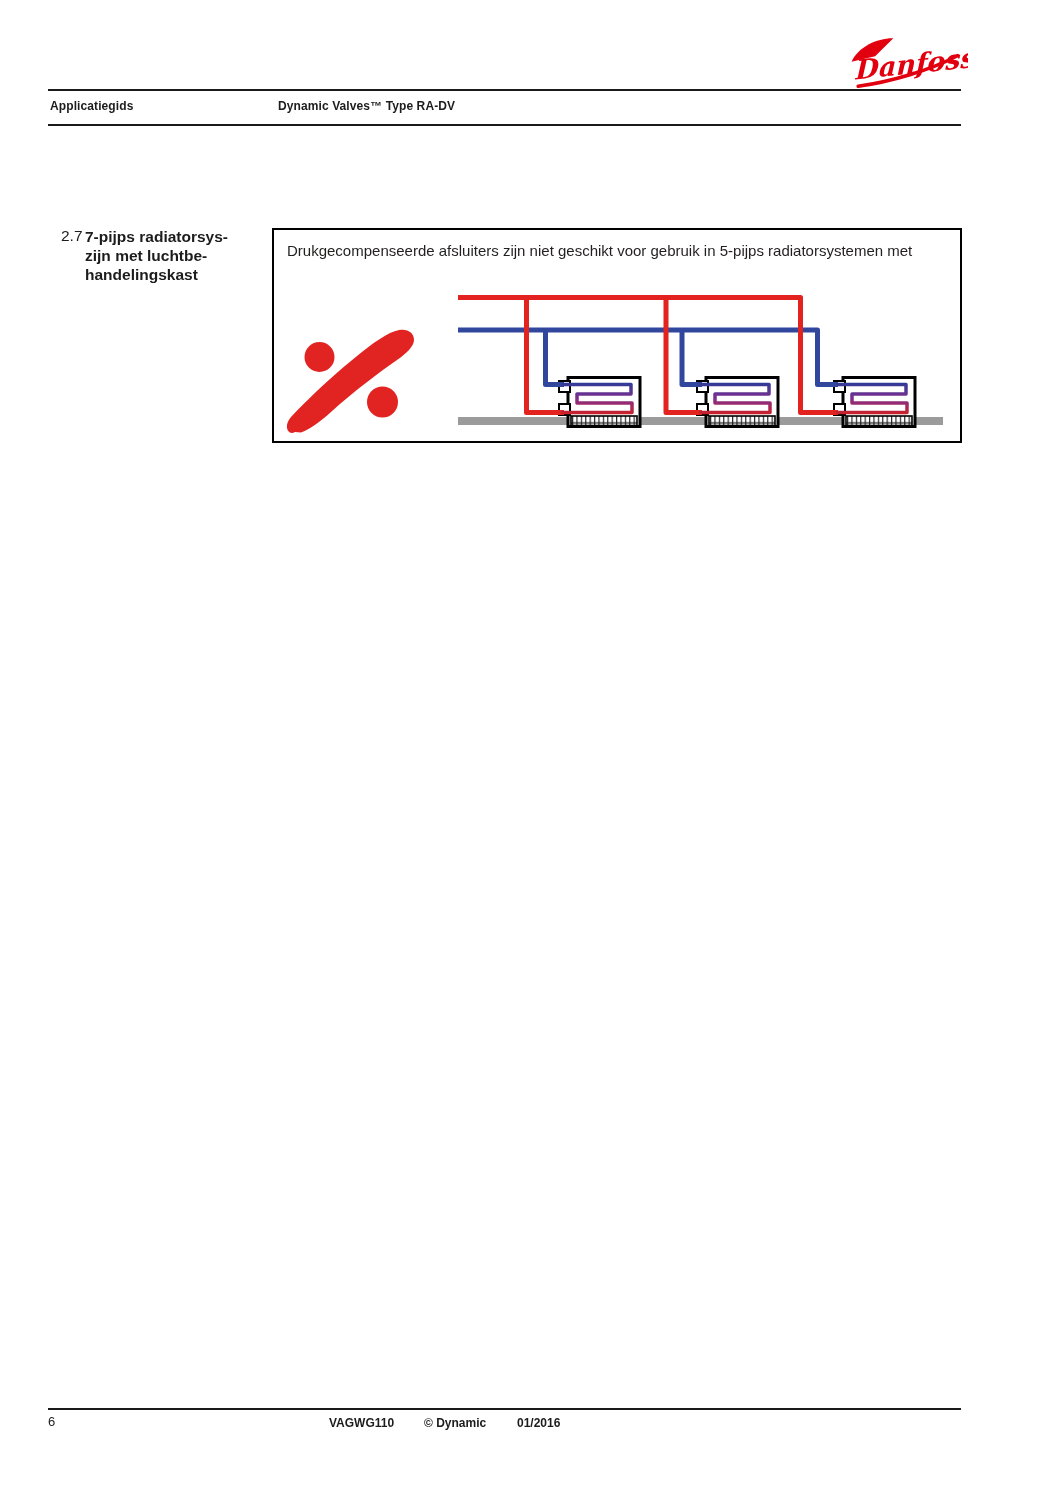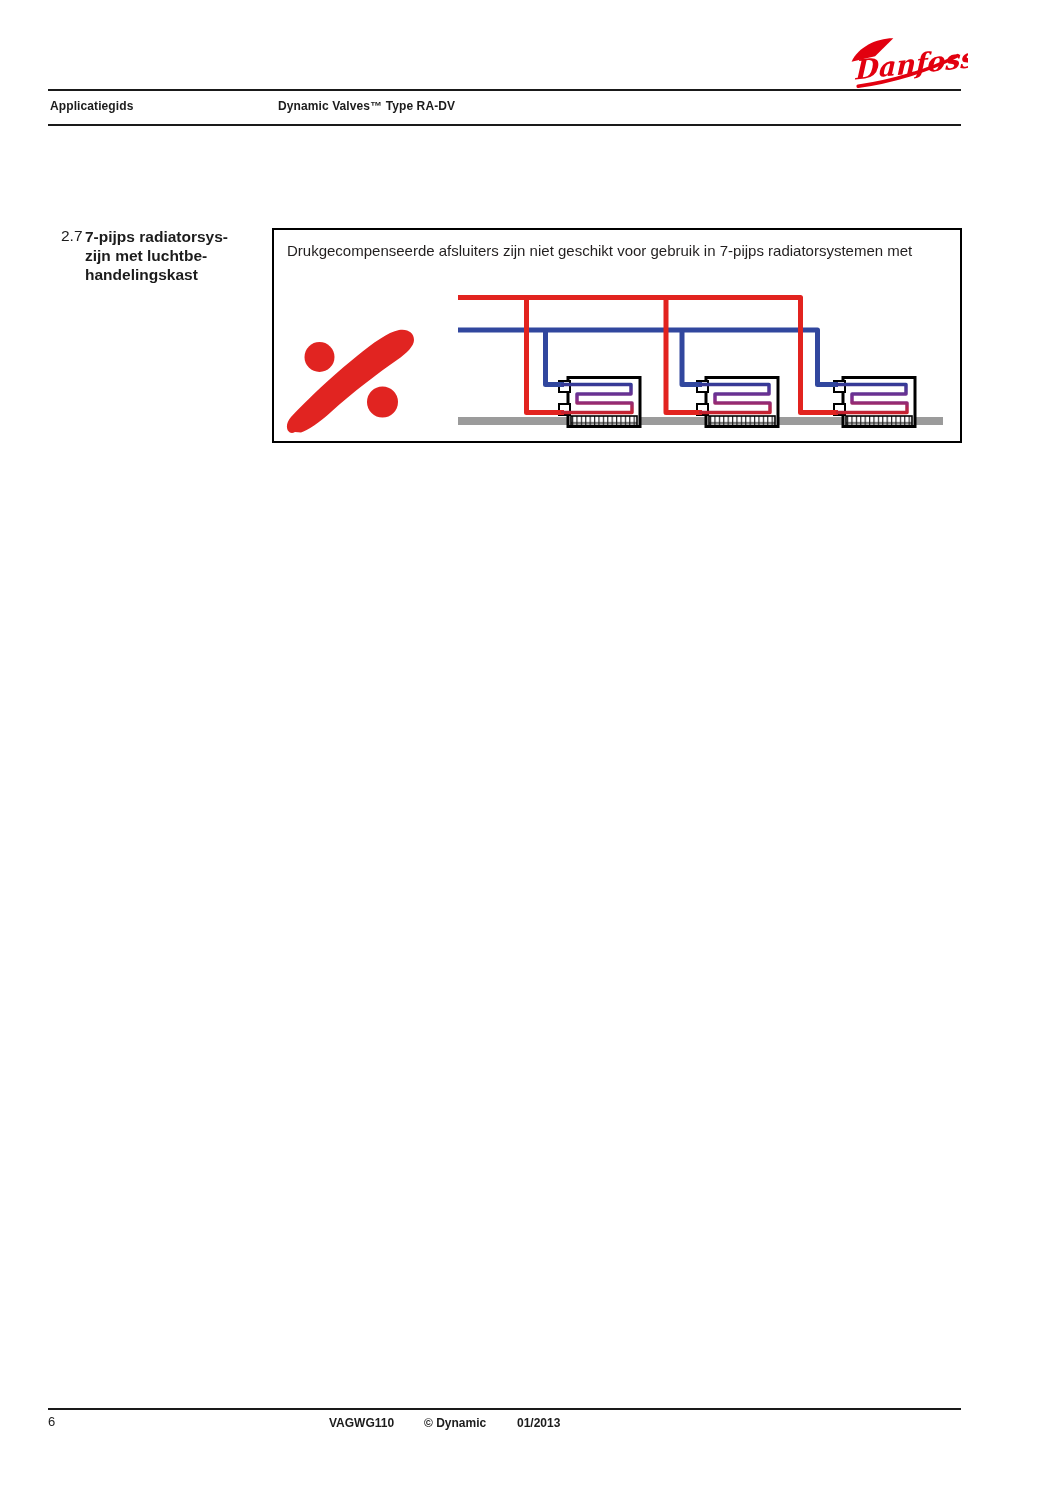--- a/index.html
+++ b/index.html
@@ -39,21 +39,21 @@
   <div class="sec-num" style="left:49px;top:227px;">2.7</div>
   <div class="sec-title" style="left:85px;top:227px;">
     <div>7-pijps radiatorsys-</div>
     <div>zijn met luchtbe-</div>
     <div>handelingskast</div>
   </div>
 
   <div class="fig-box" style="left:272px;top:228px;width:686px;height:211px;"></div>
 
   <div class="fig-note" style="left:287px;top:240px;">
-    <div>Drukgecompenseerde afsluiters zijn niet geschikt voor gebruik in 7-pijps radiatorsystemen met</div>
+    <div>Drukgecompenseerde afsluiters zijn niet geschikt voor gebruik in 5-pijps radiatorsystemen met</div>
   </div>
 
   <svg class="abs" style="left:285px;top:320px" width="145" height="115" viewBox="0 0 145 115">
     <circle cx="34.5" cy="37" r="15" fill="#e12421"></circle>
     <circle cx="97.5" cy="82" r="15.5" fill="#e12421"></circle>
     <path d="M10,112 C3,116 -2,106 6,97 C22,80 48,55 72,36 C88,23 103,12 114,10
              C123,8.5 129,13 129,20 C129,26 122,33 112,40 C94,52.5 68,72 46,92
              C35,102 22,111 16,112.5 Z" fill="#e12421"></path>
   </svg>
 
@@ -96,15 +96,15 @@
 
     <use href="#coilProto"></use>
     <use href="#coilProto" transform="translate(138,0)"></use>
     <use href="#coilProto" transform="translate(275,0)"></use>
   </svg>
 
   <div class="rule" style="left:48px;top:1408px;width:913px;"></div>
   <div class="ftr-pg" style="left:48px;top:1414px;">6</div>
   <div class="ftr" style="left:329px;top:1416px;">VAGWG110</div>
   <div class="ftr" style="left:424px;top:1416px;">© Dynamic</div>
-  <div class="ftr" style="left:517px;top:1416px;">01/2013</div>
+  <div class="ftr" style="left:517px;top:1416px;">01/2016</div>
 
 </div>
 
 </body></html>

